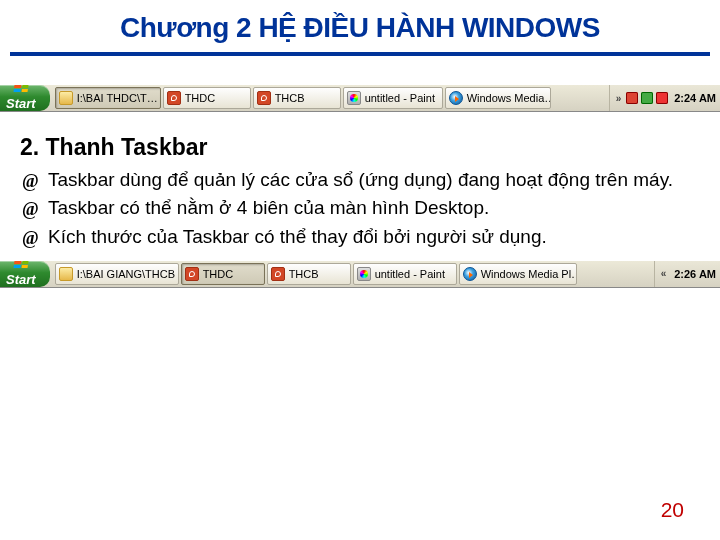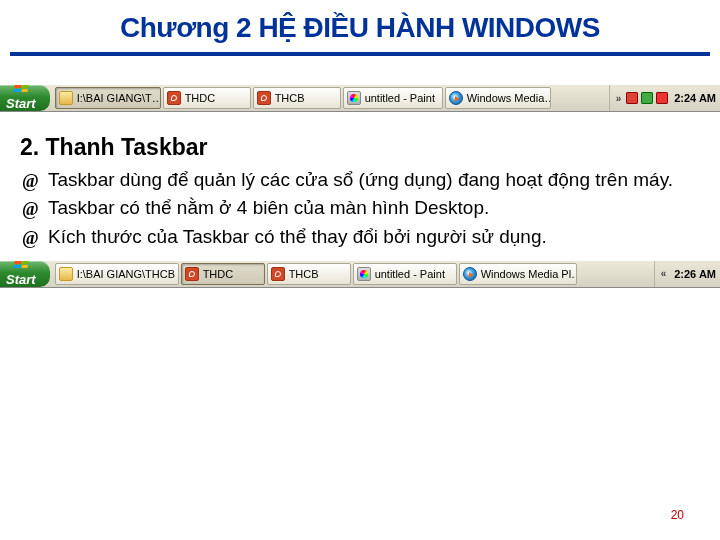--- a/index.html
+++ b/index.html
@@ -137,21 +137,21 @@
     text-align: left;
     padding-left: 2px;
     padding-top: 2px;
   }
   .bullet-text { flex: 1; }
   .pagenum {
     position: absolute;
     bottom: 18px;
     right: 36px;
     color: #c00000;
-    font-size: 12px;
+    font-size: 21px;
     text-align: center;
   }
 </style>
 </head>
 <body>
 
 <div class="title">Chương 2 HỆ ĐIỀU HÀNH WINDOWS</div>
 <div class="title-rule"></div>
 
 <div class="taskbar">
@@ -160,21 +160,21 @@
         <span></span>
         <span></span>
         <span></span>
         <span></span>
       </span>
     <span>Start</span>
   </div>
   <div class="tb-sep"></div>
   <div class="tb-item active" style="width:106px">
     <span class="ico ico-folder"></span>
-    <span>I:\BAI GIANG\T…</span>
+    <span>I:\BAI THDC\T…</span>
   </div>
   <div class="tb-item" style="width:88px">
     <span class="ico ico-ppt"></span>
     <span>THDC</span>
   </div>
   <div class="tb-item" style="width:88px">
     <span class="ico ico-ppt"></span>
     <span>THCB</span>
   </div>
   <div class="tb-item" style="width:100px">

